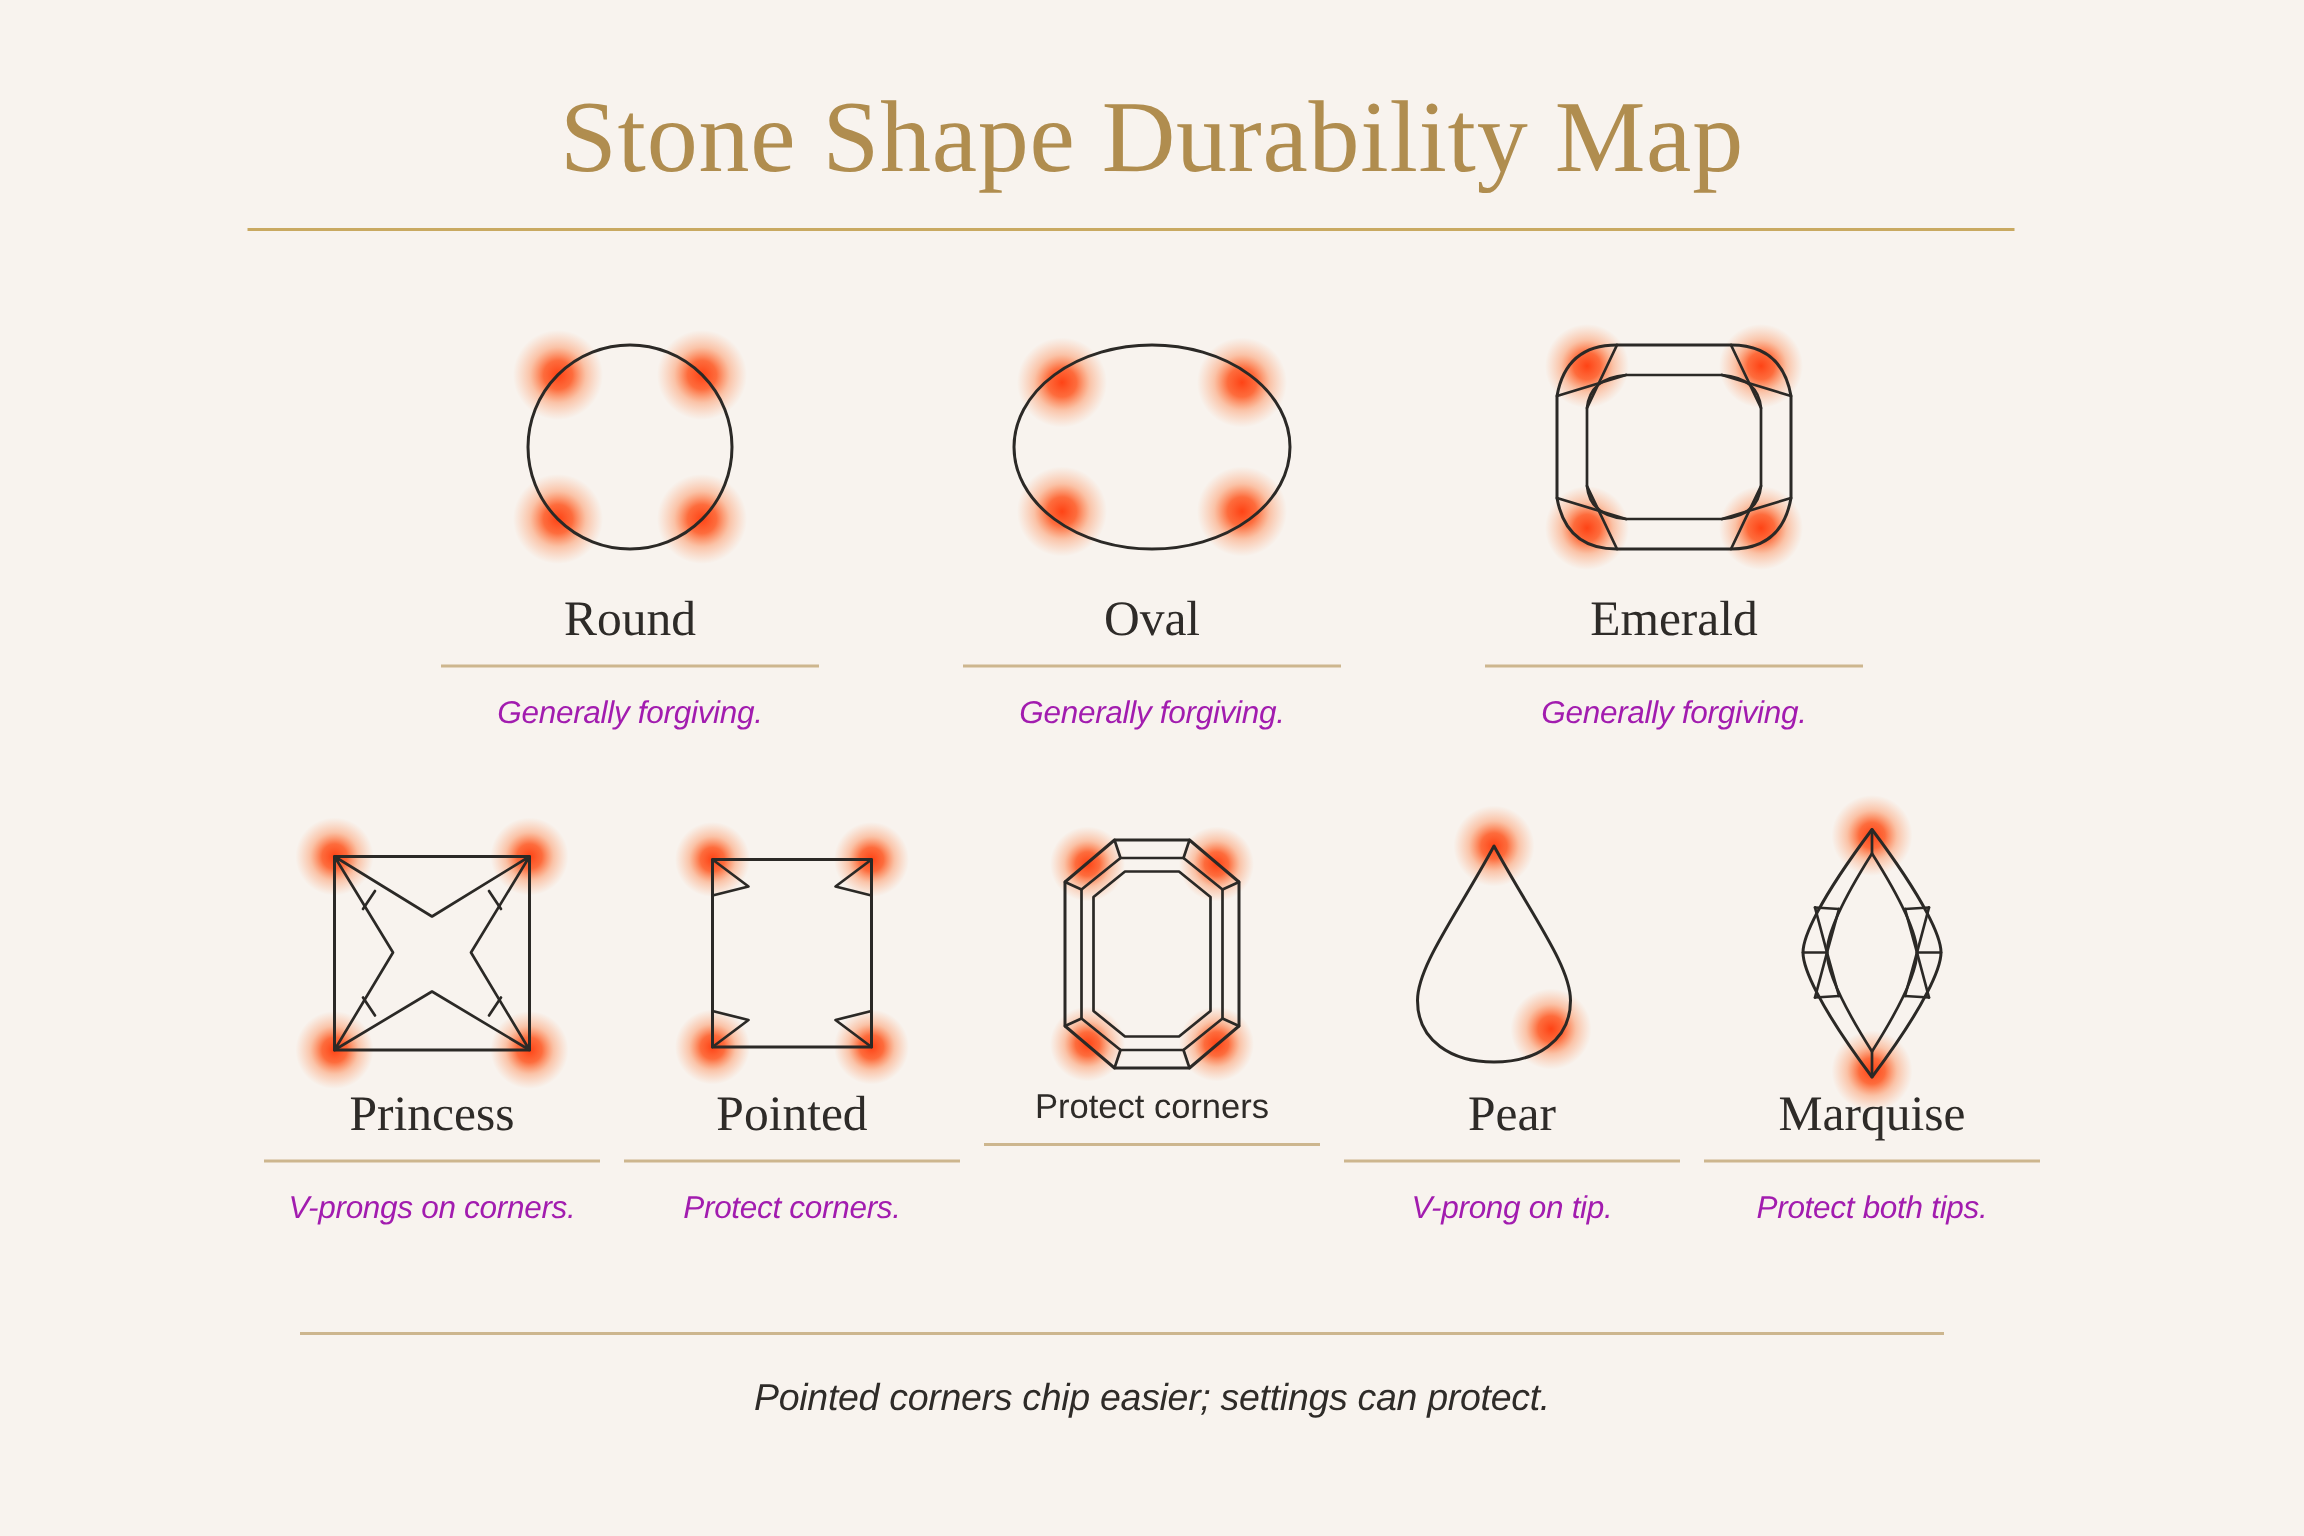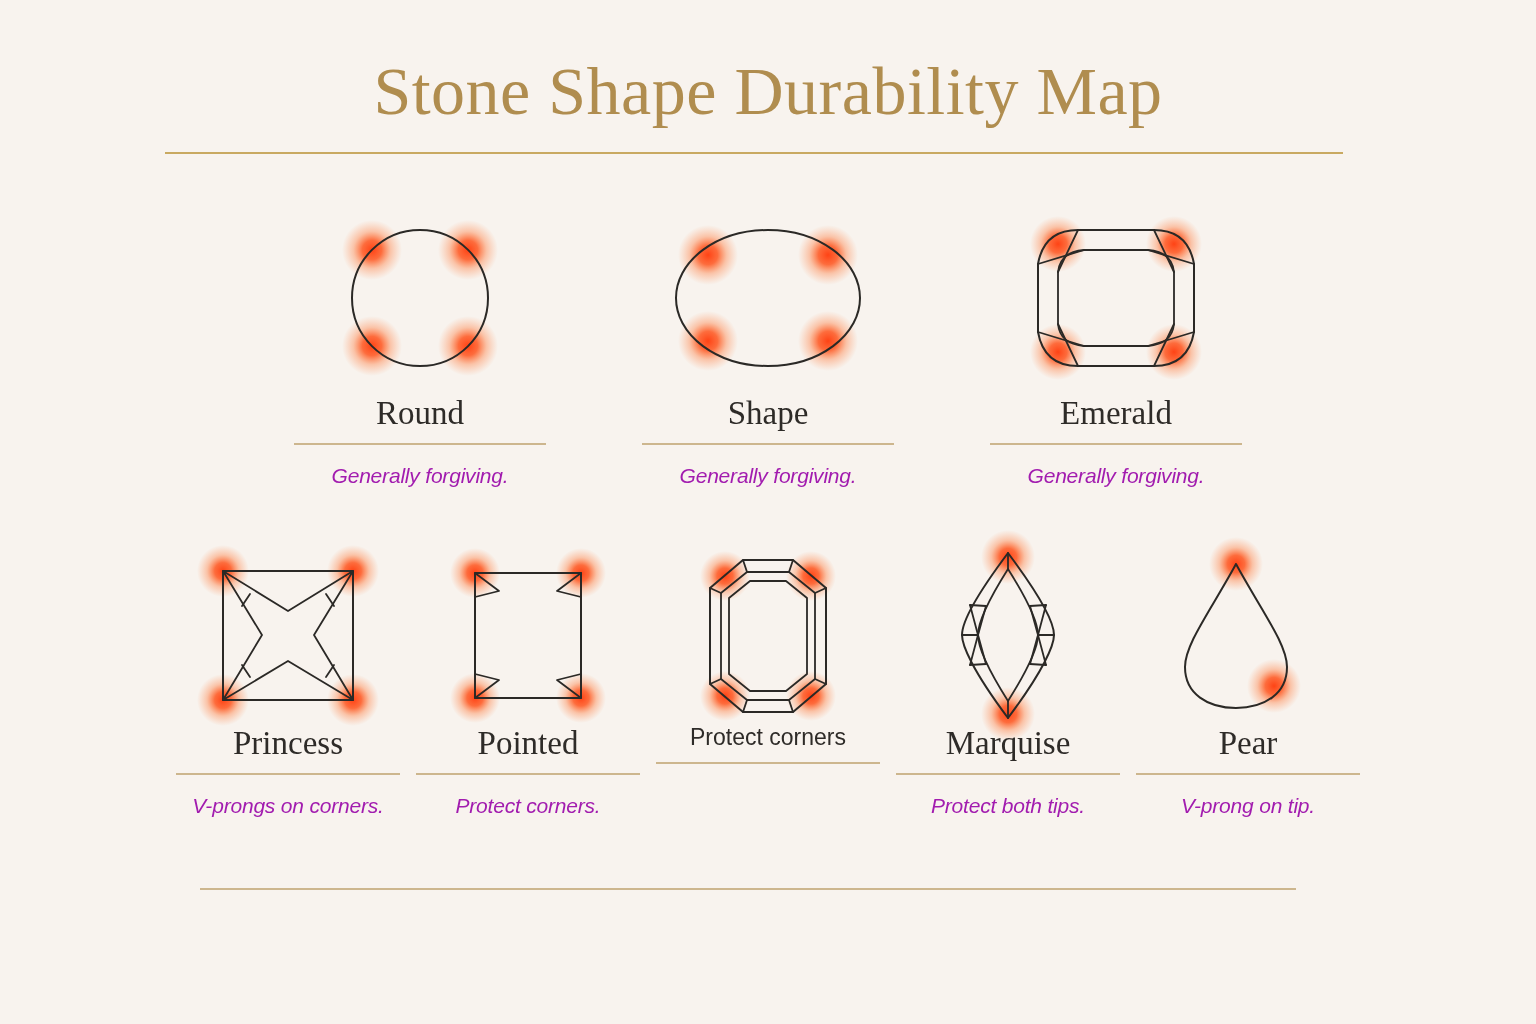--- a/index.html
+++ b/index.html
@@ -189,21 +189,21 @@
           </defs>
           <g>
             <circle cx="55" cy="47" r="30" fill="url(#g-oval)"></circle>
             <circle cx="175" cy="47" r="30" fill="url(#g-oval)"></circle>
             <circle cx="55" cy="133" r="30" fill="url(#g-oval)"></circle>
             <circle cx="175" cy="133" r="30" fill="url(#g-oval)"></circle>
           </g>
           <ellipse class="outline" cx="115" cy="90" rx="92" ry="68"></ellipse>
         </svg>
       </div>
-      <div class="shape-name">Shape</div>
+      <div class="shape-name">Oval</div>
       <div class="cell-rule"></div>
       <div class="caption">Generally forgiving.</div>
     </div>
 
     <div class="cell">
       <div class="art">
         <svg width="200" height="180" viewBox="0 0 200 180">
           <defs>
             <radialGradient id="g-cush" cx="50%" cy="50%" r="50%">
               <stop offset="0%" stop-color="#FF3A0A" stop-opacity="0.95"></stop>
@@ -343,20 +343,47 @@
             <path class="facet" d="M 45 164 L 49 152"></path>
             <path class="facet" d="M 12 136 L 23 131"></path>
             <path class="facet" d="M 95 164 L 91 152"></path>
             <path class="facet" d="M 128 136 L 117 131"></path>
           </g>
         </svg>
       </div>
       <div class="shape-name alt">Protect corners</div>
       <div class="cell-rule"></div>
       <div class="caption empty"></div>
+    </div>
+
+    <div class="cell">
+      <div class="art">
+        <svg width="150" height="175" viewBox="0 0 150 175">
+          <defs>
+            <radialGradient id="g-pear" cx="50%" cy="50%" r="50%">
+              <stop offset="0%" stop-color="#FF3A0A" stop-opacity="0.95"></stop>
+              <stop offset="32%" stop-color="#FF4A10" stop-opacity="0.80"></stop>
+              <stop offset="62%" stop-color="#FF6A25" stop-opacity="0.35"></stop>
+              <stop offset="100%" stop-color="#FF8040" stop-opacity="0"></stop>
+            </radialGradient>
+          </defs>
+          <g>
+            <circle cx="63" cy="16" r="27" fill="url(#g-pear)"></circle>
+            <circle cx="101" cy="138" r="27" fill="url(#g-pear)"></circle>
+          </g>
+          <path class="outline" d="M 63 16
+                   C 38 62 12 96 12 119
+                   C 12 146 35 160 63 160
+                   C 91 160 114 146 114 119
+                   C 114 96 88 62 63 16 Z"></path>
+        </svg>
+      </div>
+      <div class="shape-name">Pear</div>
+      <div class="cell-rule"></div>
+      <div class="caption">V-prong on tip.</div>
     </div>
 
     <div class="cell">
       <div class="art">
         <svg width="120" height="185" viewBox="0 0 120 185">
           <defs>
             <radialGradient id="g-marq" cx="50%" cy="50%" r="50%">
               <stop offset="0%" stop-color="#FF3A0A" stop-opacity="0.95"></stop>
               <stop offset="32%" stop-color="#FF4A10" stop-opacity="0.80"></stop>
               <stop offset="62%" stop-color="#FF6A25" stop-opacity="0.35"></stop>
@@ -388,44 +415,18 @@
             <path class="facet" d="M 38 63 L 30 92 L 38 121"></path>
             <path class="facet" d="M 82 63 L 90 92 L 82 121"></path>
           </g>
         </svg>
       </div>
       <div class="shape-name">Marquise</div>
       <div class="cell-rule"></div>
       <div class="caption">Protect both tips.</div>
     </div>
 
-    <div class="cell">
-      <div class="art">
-        <svg width="150" height="175" viewBox="0 0 150 175">
-          <defs>
-            <radialGradient id="g-pear" cx="50%" cy="50%" r="50%">
-              <stop offset="0%" stop-color="#FF3A0A" stop-opacity="0.95"></stop>
-              <stop offset="32%" stop-color="#FF4A10" stop-opacity="0.80"></stop>
-              <stop offset="62%" stop-color="#FF6A25" stop-opacity="0.35"></stop>
-              <stop offset="100%" stop-color="#FF8040" stop-opacity="0"></stop>
-            </radialGradient>
-          </defs>
-          <g>
-            <circle cx="63" cy="16" r="27" fill="url(#g-pear)"></circle>
-            <circle cx="101" cy="138" r="27" fill="url(#g-pear)"></circle>
-          </g>
-          <path class="outline" d="M 63 16
-                   C 38 62 12 96 12 119
-                   C 12 146 35 160 63 160
-                   C 91 160 114 146 114 119
-                   C 114 96 88 62 63 16 Z"></path>
-        </svg>
-      </div>
-      <div class="shape-name">Pear</div>
-      <div class="cell-rule"></div>
-      <div class="caption">V-prong on tip.</div>
-    </div>
-
   </div>
 
   <div class="footer-rule"></div>
+  <div class="footer-note">Pointed corners chip easier; settings can protect.</div>
 
 </div>
 
 </body></html>

